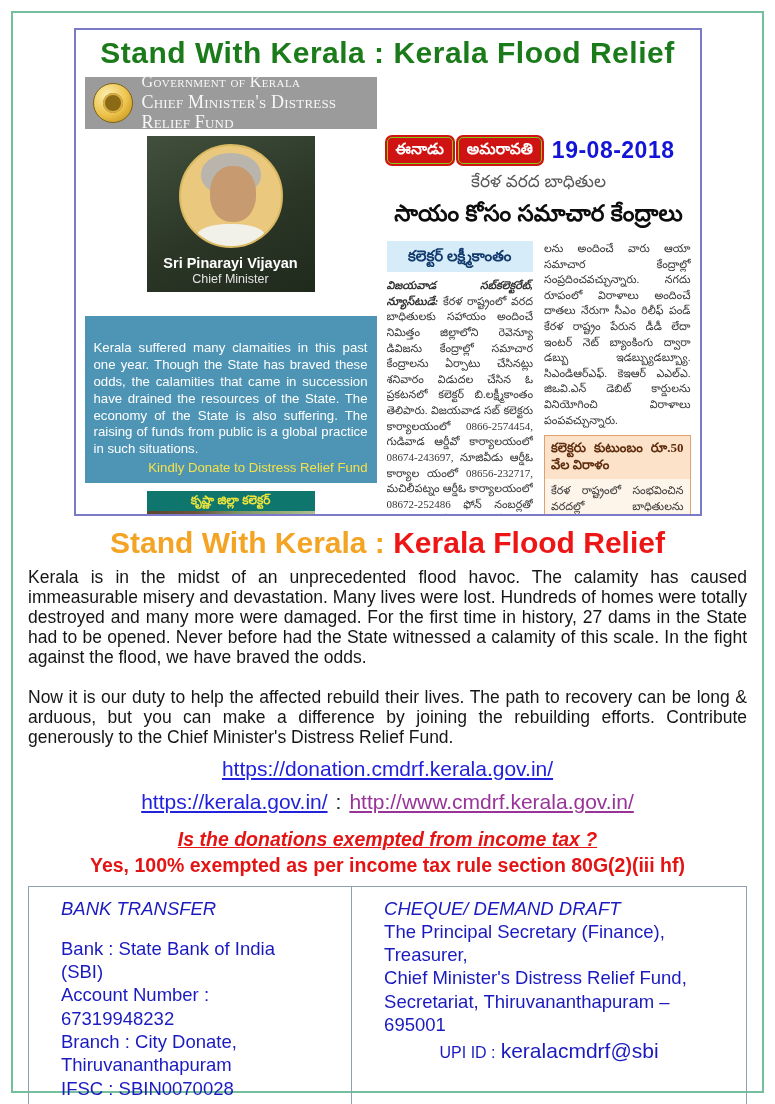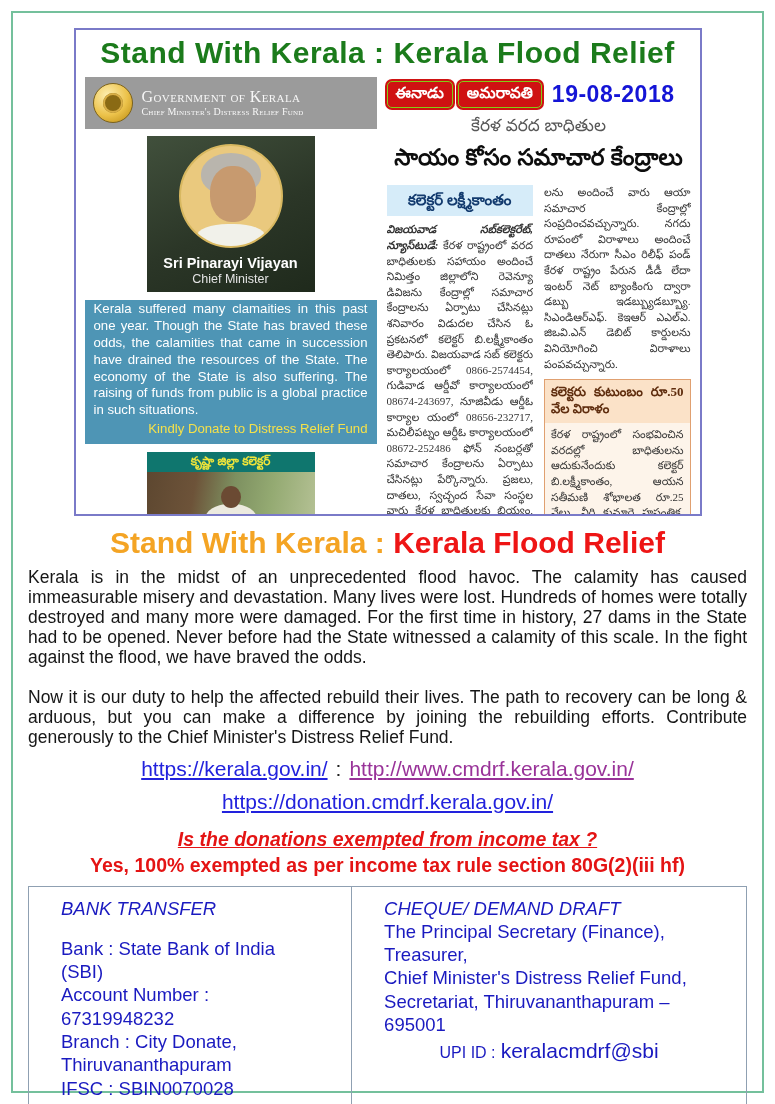--- a/index.html
+++ b/index.html
@@ -24,62 +24,62 @@
     border: 2px solid #7a7ac8;
     background: #fff;
     padding: 4px 9px 8px;
     overflow: hidden;
   }
   .clip-title {
     text-align: center; color: #1b7b1b; font-weight: bold;
     font-size: 30px; letter-spacing: .5px; padding: 2px 0 7px;
     white-space: nowrap;
   }
-  .clip-cols { display: flex; gap: 10px; }
+  .clip-cols { display: flex; gap: 10px; align-items: flex-end; }
   .clip-left { width: 292px; flex: none; }
   .clip-right { flex: 1; min-width: 0; }
 
   .gov-bar {
     height: 52px; background: #9b9b9b;
     display: flex; align-items: center; gap: 9px; padding: 5px 8px;
   }
   .emblem {
     width: 40px; height: 40px; border-radius: 50%; flex: none;
     background: radial-gradient(circle at 35% 30%, #fdeeb0, #ecc24a 55%, #b8860b);
     border: 1px solid #7c621a; position: relative;
   }
   .emblem::after {
     content: ""; position: absolute; inset: 9px;
     border-radius: 50%; background: #8a6a14;
     box-shadow: inset 0 0 0 2px #d8ae46;
   }
   .gov-text { color: #f7f7f7; font-family: "Liberation Serif", serif; font-variant: small-caps; line-height: 1.15; }
   .gov-line1 { font-size: 16px; letter-spacing: .4px; }
-  .gov-line2 { font-size: 10px; letter-spacing: .2px; }
+  .gov-line2 { font-size: 18px; letter-spacing: .2px; }
 
   .cm-card {
     width: 168px; margin: 7px auto 0; padding: 8px 8px 6px;
     background: linear-gradient(155deg, #41503c 0%, #2b3627 55%, #1f2a1c 100%);
     text-align: center;
   }
   .portrait {
     width: 104px; height: 104px; border-radius: 50%;
     background: #eac97e; margin: 0 auto; position: relative; overflow: hidden;
     border: 2px solid #d8b860;
   }
   .portrait .hair { position: absolute; top: 7px; left: 20px; right: 20px; height: 42px; border-radius: 50% 50% 45% 45%; background: #b9b5ad; }
   .portrait .face { position: absolute; top: 20px; left: 29px; width: 46px; height: 56px; border-radius: 46%; background: #c79a6f; }
   .portrait .shirt { position: absolute; bottom: -4px; left: 16px; right: 16px; height: 26px; border-radius: 45% 45% 0 0; background: #f1f1ea; }
   .cm-name { color: #fff; font-weight: bold; font-size: 14.5px; margin-top: 7px; }
   .cm-title { color: #e4e4e4; font-size: 12.5px; margin-top: 1px; }
 
   .appeal-box {
-    margin-top: 8px; background: #4e95b5; color: #ffffff;
+    margin-top: 24px; background: #4e95b5; color: #ffffff;
     font-size: 13.2px; line-height: 1.28; text-align: justify;
-    padding: 1px 9px 6px;
+    padding: 24px 9px 6px;
   }
   .appeal-cta { color: #f5e14a; text-align: right; margin-top: 2px; font-size: 13.2px; }
 
   .collector-card { width: 168px; margin: 8px auto 0; background: #0f766e; }
   .collector-band {
     color: #f0e53a; font-weight: bold; font-size: 12px;
     text-align: center; padding: 3px 2px; line-height: 1.15;
   }
   .collector-photo {
     height: 62px; position: relative; overflow: hidden;
@@ -227,22 +227,22 @@
         </div>
       </div>
     </div>
   </div>
 
   <div class="main-heading"><span class="mh-orange">Stand With Kerala : </span><span class="mh-red">Kerala Flood Relief</span></div>
 
   <p class="para">Kerala is in the midst of an unprecedented flood havoc. The calamity has caused immeasurable misery and devastation. Many lives were lost. Hundreds of homes were totally destroyed and many more were damaged. For the first time in history, 27 dams in the State had to be opened. Never before had the State witnessed a calamity of this scale. In the fight against the flood, we have braved the odds.</p>
   <p class="para">Now it is our duty to help the affected rebuild their lives. The path to recovery can be long &amp; arduous, but you can make a difference by joining the rebuilding efforts. Contribute generously to the Chief Minister's Distress Relief Fund.</p>
 
+  <div class="links-line"><span class="link-blue">https://donation.cmdrf.kerala.gov.in/</span></div>
   <div class="links-line"><span class="link-blue">https://kerala.gov.in/</span><span class="link-sep">:</span><span class="link-purple">http://www.cmdrf.kerala.gov.in/</span></div>
-  <div class="links-line"><span class="link-blue">https://donation.cmdrf.kerala.gov.in/</span></div>
 
   <div class="tax-q">Is the donations exempted from income tax ?</div>
   <div class="tax-a">Yes, 100% exempted as per income tax rule section 80G(2)(iii hf)</div>
 
   <table class="bank-table">
     <tbody>
         <tr>
       <td class="td-bank">
         <div class="cell-title gap">BANK TRANSFER</div>
         <div>Bank : State Bank of India (SBI)</div>

